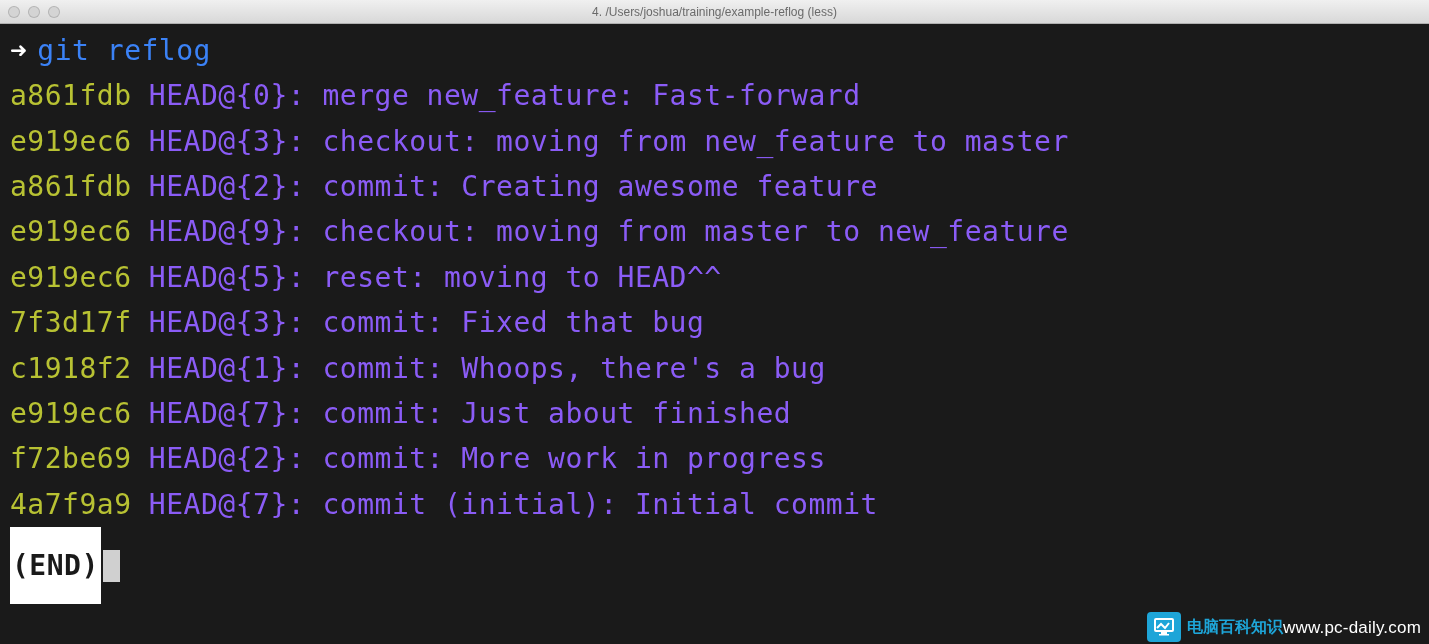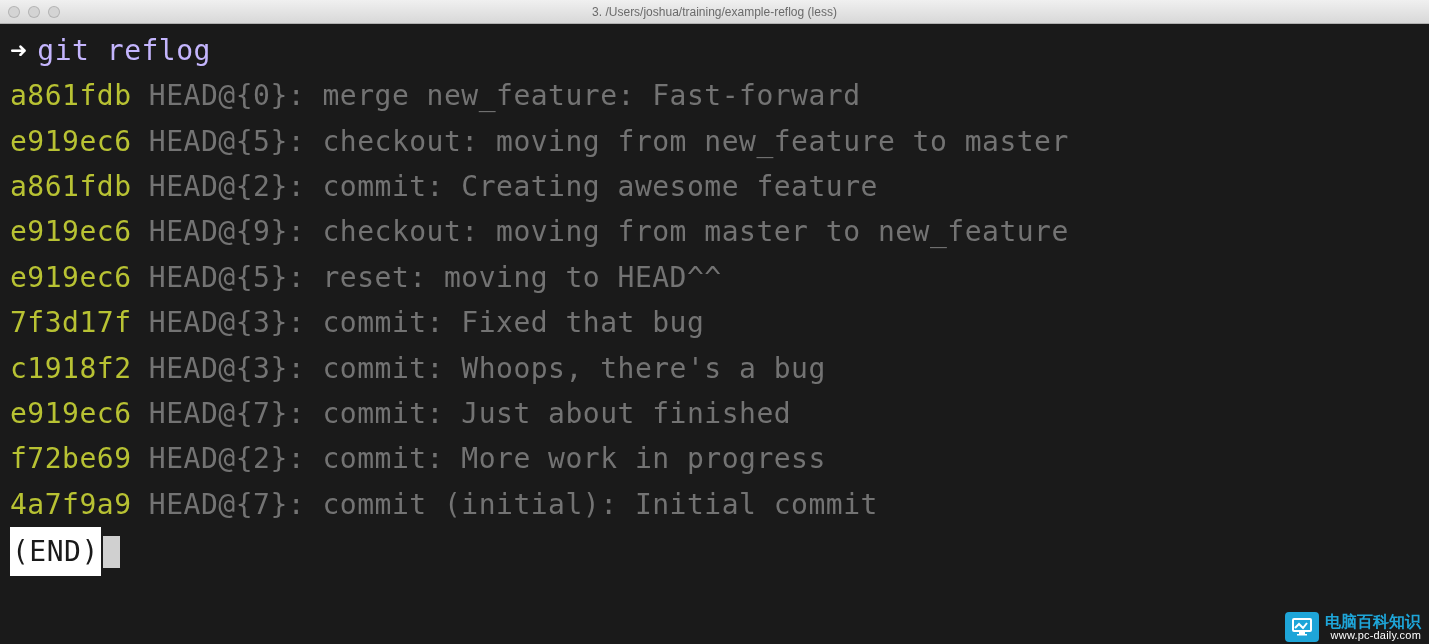--- a/index.html
+++ b/index.html
@@ -63,37 +63,38 @@
     .prompt-line {
       display: flex;
       align-items: baseline;
     }
     .prompt-arrow {
       color: #fff;
       font-weight: bold;
       margin-right: 10px;
     }
     .command {
-      color: #c4b5fd;
+      color: #3b82f6;
     }
     .reflog-line {
       white-space: pre;
     }
     .hash {
       color: #b8c233;
     }
     .rest {
-      color: #737373;
+      color: #8b5cf6;
       text-align: center;
     }
     .end-marker {
       display: inline-block;
       background: #ffffff;
       color: #1a1a1a;
-      padding: 2px 2px;
+      padding: 16px 2px;
+      font-weight: bold;
     }
     .cursor-block {
       display: inline-block;
       width: 17px;
       height: 32px;
       background: #d0d0d0;
       vertical-align: text-bottom;
       margin-left: 2px;
     }
     .watermark {
@@ -109,64 +110,64 @@
       height: 30px;
       background: #1ea5d8;
       border-radius: 4px;
       display: flex;
       align-items: center;
       justify-content: center;
     }
     .watermark-icon svg { display: block; }
     .watermark-text {
       display: flex;
-      flex-direction: column;
+      flex-direction: row;
       line-height: 1;
     }
     .watermark-top {
       color: #1ea5d8;
       font-family: "Microsoft YaHei", sans-serif;
       font-size: 16px;
       font-weight: bold;
     }
     .watermark-bottom {
       color: #ffffff;
       font-family: Arial, sans-serif;
-      font-size: 11px;
+      font-size: 17px;
       letter-spacing: 0.2px;
       text-align: right;
     }
   </style>
 </head>
 <body>
 
 <div class="window">
   <div class="title-bar">
     <div class="traffic-lights">
       <div class="traffic-light red"></div>
       <div class="traffic-light yellow"></div>
       <div class="traffic-light green"></div>
     </div>
-    <div class="title-text">3. /Users/joshua/training/example-reflog (less)</div>
+    <div class="title-text">4. /Users/joshua/training/example-reflog (less)</div>
   </div>
 
   <div class="terminal">
     <div class="prompt-line">
       <span class="prompt-arrow">➜</span>
       <span class="command">git reflog</span>
     </div>
 
     <div id="reflog-output">
         <div class="reflog-line"><span class="hash">a861fdb</span><span class="rest"> HEAD@{0}: merge new_feature: Fast-forward</span></div>
-        <div class="reflog-line"><span class="hash">e919ec6</span><span class="rest"> HEAD@{5}: checkout: moving from new_feature to master</span></div>
+        <div class="reflog-line"><span class="hash">e919ec6</span><span class="rest"> HEAD@{3}: checkout: moving from new_feature to master</span></div>
         <div class="reflog-line"><span class="hash">a861fdb</span><span class="rest"> HEAD@{2}: commit: Creating awesome feature</span></div>
         <div class="reflog-line"><span class="hash">e919ec6</span><span class="rest"> HEAD@{9}: checkout: moving from master to new_feature</span></div>
         <div class="reflog-line"><span class="hash">e919ec6</span><span class="rest"> HEAD@{5}: reset: moving to HEAD^^</span></div>
         <div class="reflog-line"><span class="hash">7f3d17f</span><span class="rest"> HEAD@{3}: commit: Fixed that bug</span></div>
-        <div class="reflog-line"><span class="hash">c1918f2</span><span class="rest"> HEAD@{3}: commit: Whoops, there's a bug</span></div>
+        <div class="reflog-line"><span class="hash">c1918f2</span><span class="rest"> HEAD@{1}: commit: Whoops, there's a bug</span></div>
         <div class="reflog-line"><span class="hash">e919ec6</span><span class="rest"> HEAD@{7}: commit: Just about finished</span></div>
         <div class="reflog-line"><span class="hash">f72be69</span><span class="rest"> HEAD@{2}: commit: More work in progress</span></div>
         <div class="reflog-line"><span class="hash">4a7f9a9</span><span class="rest"> HEAD@{7}: commit (initial): Initial commit</span></div>
       </div>
 
     <div>
       <span class="end-marker">(END)</span><span class="cursor-block"></span>
     </div>
   </div>
 </div>

